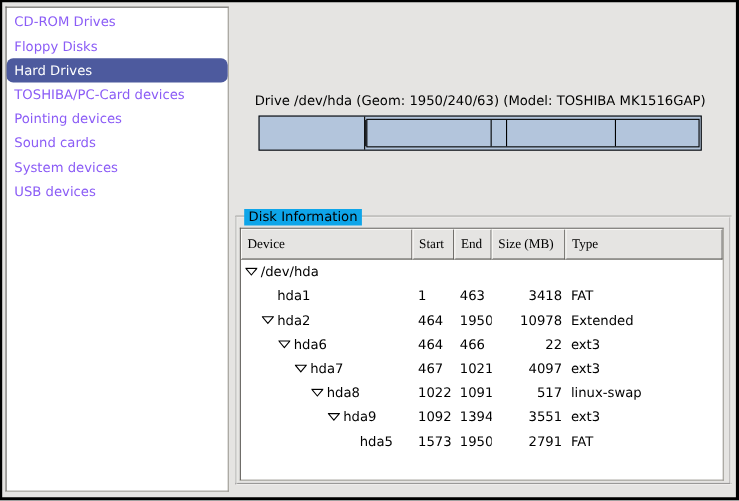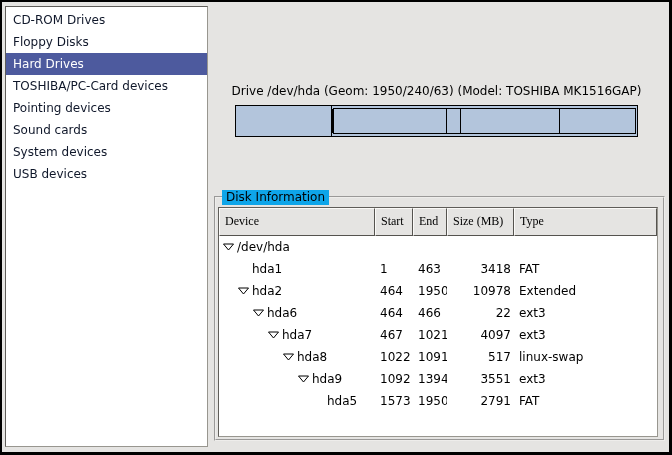--- a/index.html
+++ b/index.html
@@ -6,22 +6,22 @@
   .window {
     position:relative; width:672px; height:455px; box-sizing:border-box;
     background:#e5e4e2; border:solid #000; border-width:2px 3px 3px 2px; overflow:hidden;
   }
   
   .sidebar {
     position:absolute; left:3px; top:4px; width:203px; height:441px;
     background:#fff; box-sizing:border-box; padding-top:2px;
     border:1px solid; border-color:#5f5d59 #98968f #98968f #5f5d59;
   }
-  .sb-item { height:22px; line-height:22px; padding-left:7px; font-size:12px; color:#0f172a; cursor:default; white-space:nowrap; }
-  .sb-item.selected { color:#fff; }
+  .sb-item { height:22px; line-height:22px; padding-left:7px; font-size:12px; color:#8b5cf6; cursor:default; white-space:nowrap; }
+  .sb-item.selected { color:#fff;border-radius:6px; }
   
   .drive-title { position:absolute; left:218px; top:82px; width:433px; text-align:center; font-size:12px; color:#000000; white-space:nowrap; }
   .part-bar { position:absolute; left:233px; top:103px; width:403px; height:32px; box-sizing:border-box; border:1px solid #000; }
   .pb-divider { position:absolute; top:0; bottom:0; width:1px; background:#000; }
   .pb-inner { position:absolute; top:2px; bottom:2px; right:1px; border:1px solid #000; }
   .pb-inner-divider { position:absolute; top:3px; bottom:3px; width:1px; background:#000; }
   
   .groupbox { position:absolute; left:212px; top:194px; width:451px; height:245px; box-sizing:border-box; border:2px groove #eeedeb; }
   .gb-label { position:absolute; top:-8px; left:6px; background:#0ea5e9; padding:0 4px; font-size:12px; line-height:15px; }
   

